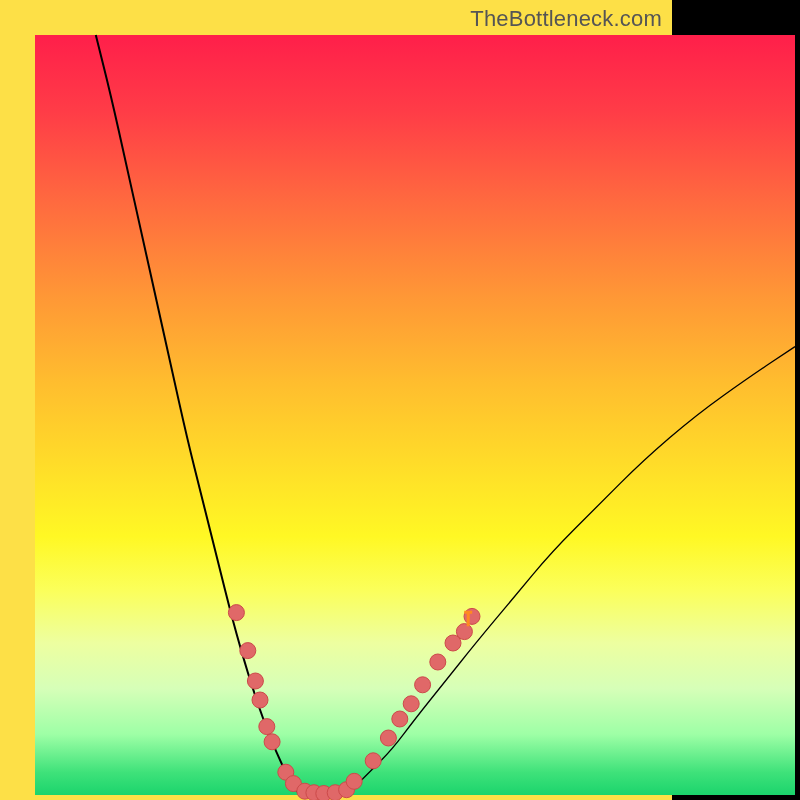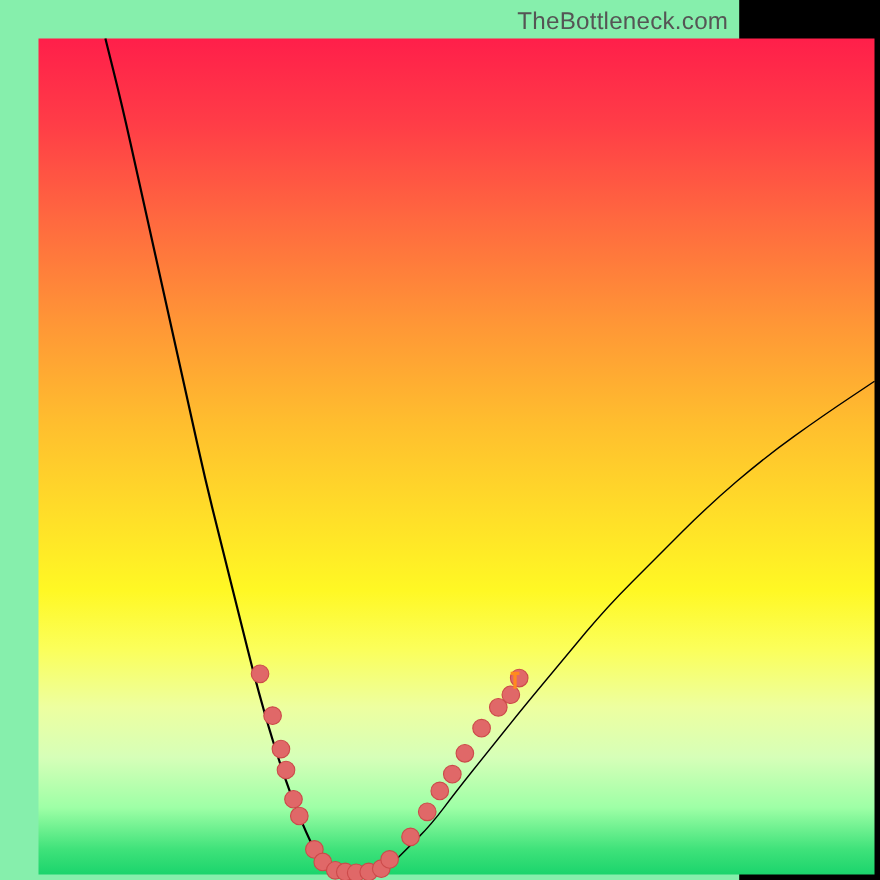--- a/index.html
+++ b/index.html
@@ -10,21 +10,21 @@
     overflow: hidden;
     background: #000;
     font-family: Arial, Helvetica, sans-serif;
   }
   .frame {
     position: absolute;
     left: 0;
     top: 0;
     width: 672px;
     height: 800px;
-    background: #86efac;
+    background: #fde047;
   }
   .plot {
     position: absolute;
     left: 35px;
     top: 35px;
     width: 760px;
     height: 760px;
     
     background: linear-gradient(to bottom,
       #ff1f4a 0%,

